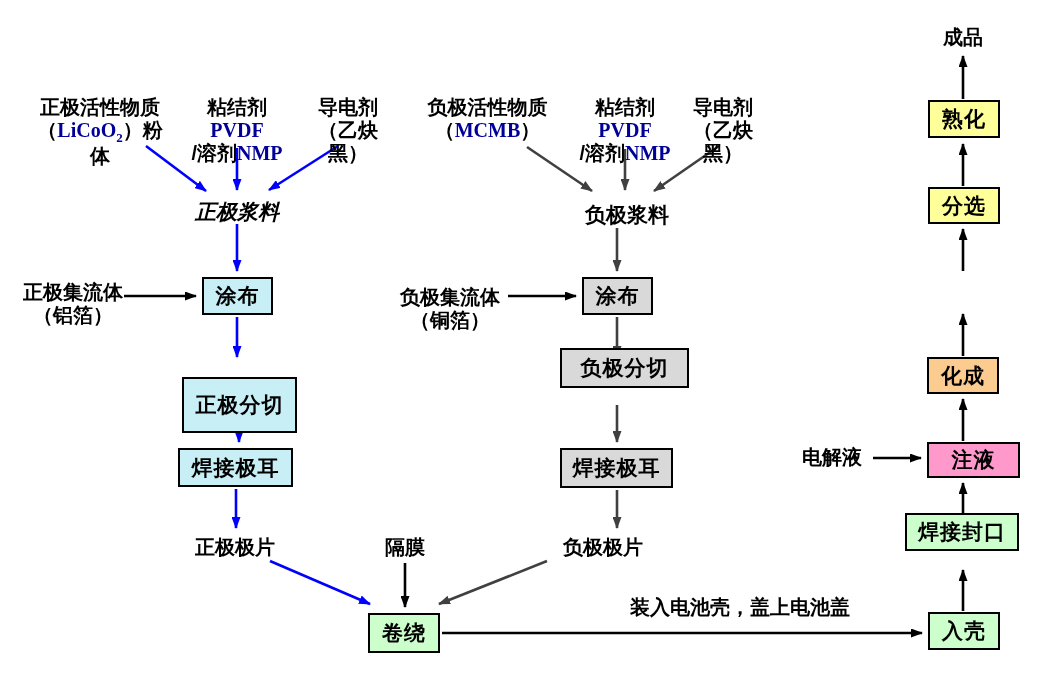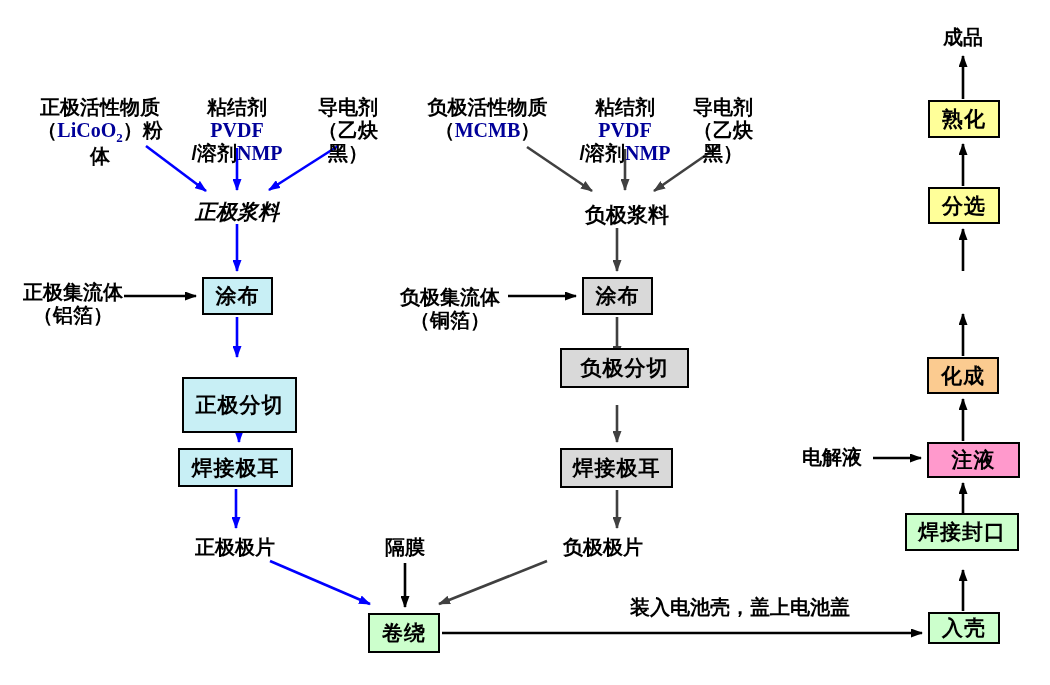--- a/index.html
+++ b/index.html
@@ -160,21 +160,21 @@
   <div class="box gray" style="left:560px;top:348px;width:129px;height:40px;">
       <span>负极分切</span>
     </div>
   <div class="box gray" style="left:560px;top:448px;width:113px;height:40px;">
       <span>焊接极耳</span>
     </div>
 
   <div class="box green" style="left:368px;top:613px;width:72px;height:40px;">
       <span>卷绕</span>
     </div>
-  <div class="box green" style="left:928px;top:612px;width:72px;height:32px;">
+  <div class="box green" style="left:928px;top:612px;width:72px;height:38px;">
       <span>入壳</span>
     </div>
   <div class="box green" style="left:905px;top:513px;width:114px;height:38px;">
       <span>焊接封口</span>
     </div>
   <div class="box pink" style="left:927px;top:442px;width:93px;height:36px;">
       <span>注液</span>
     </div>
   <div class="box orange" style="left:927px;top:357px;width:72px;height:37px;">
       <span>化成</span>

